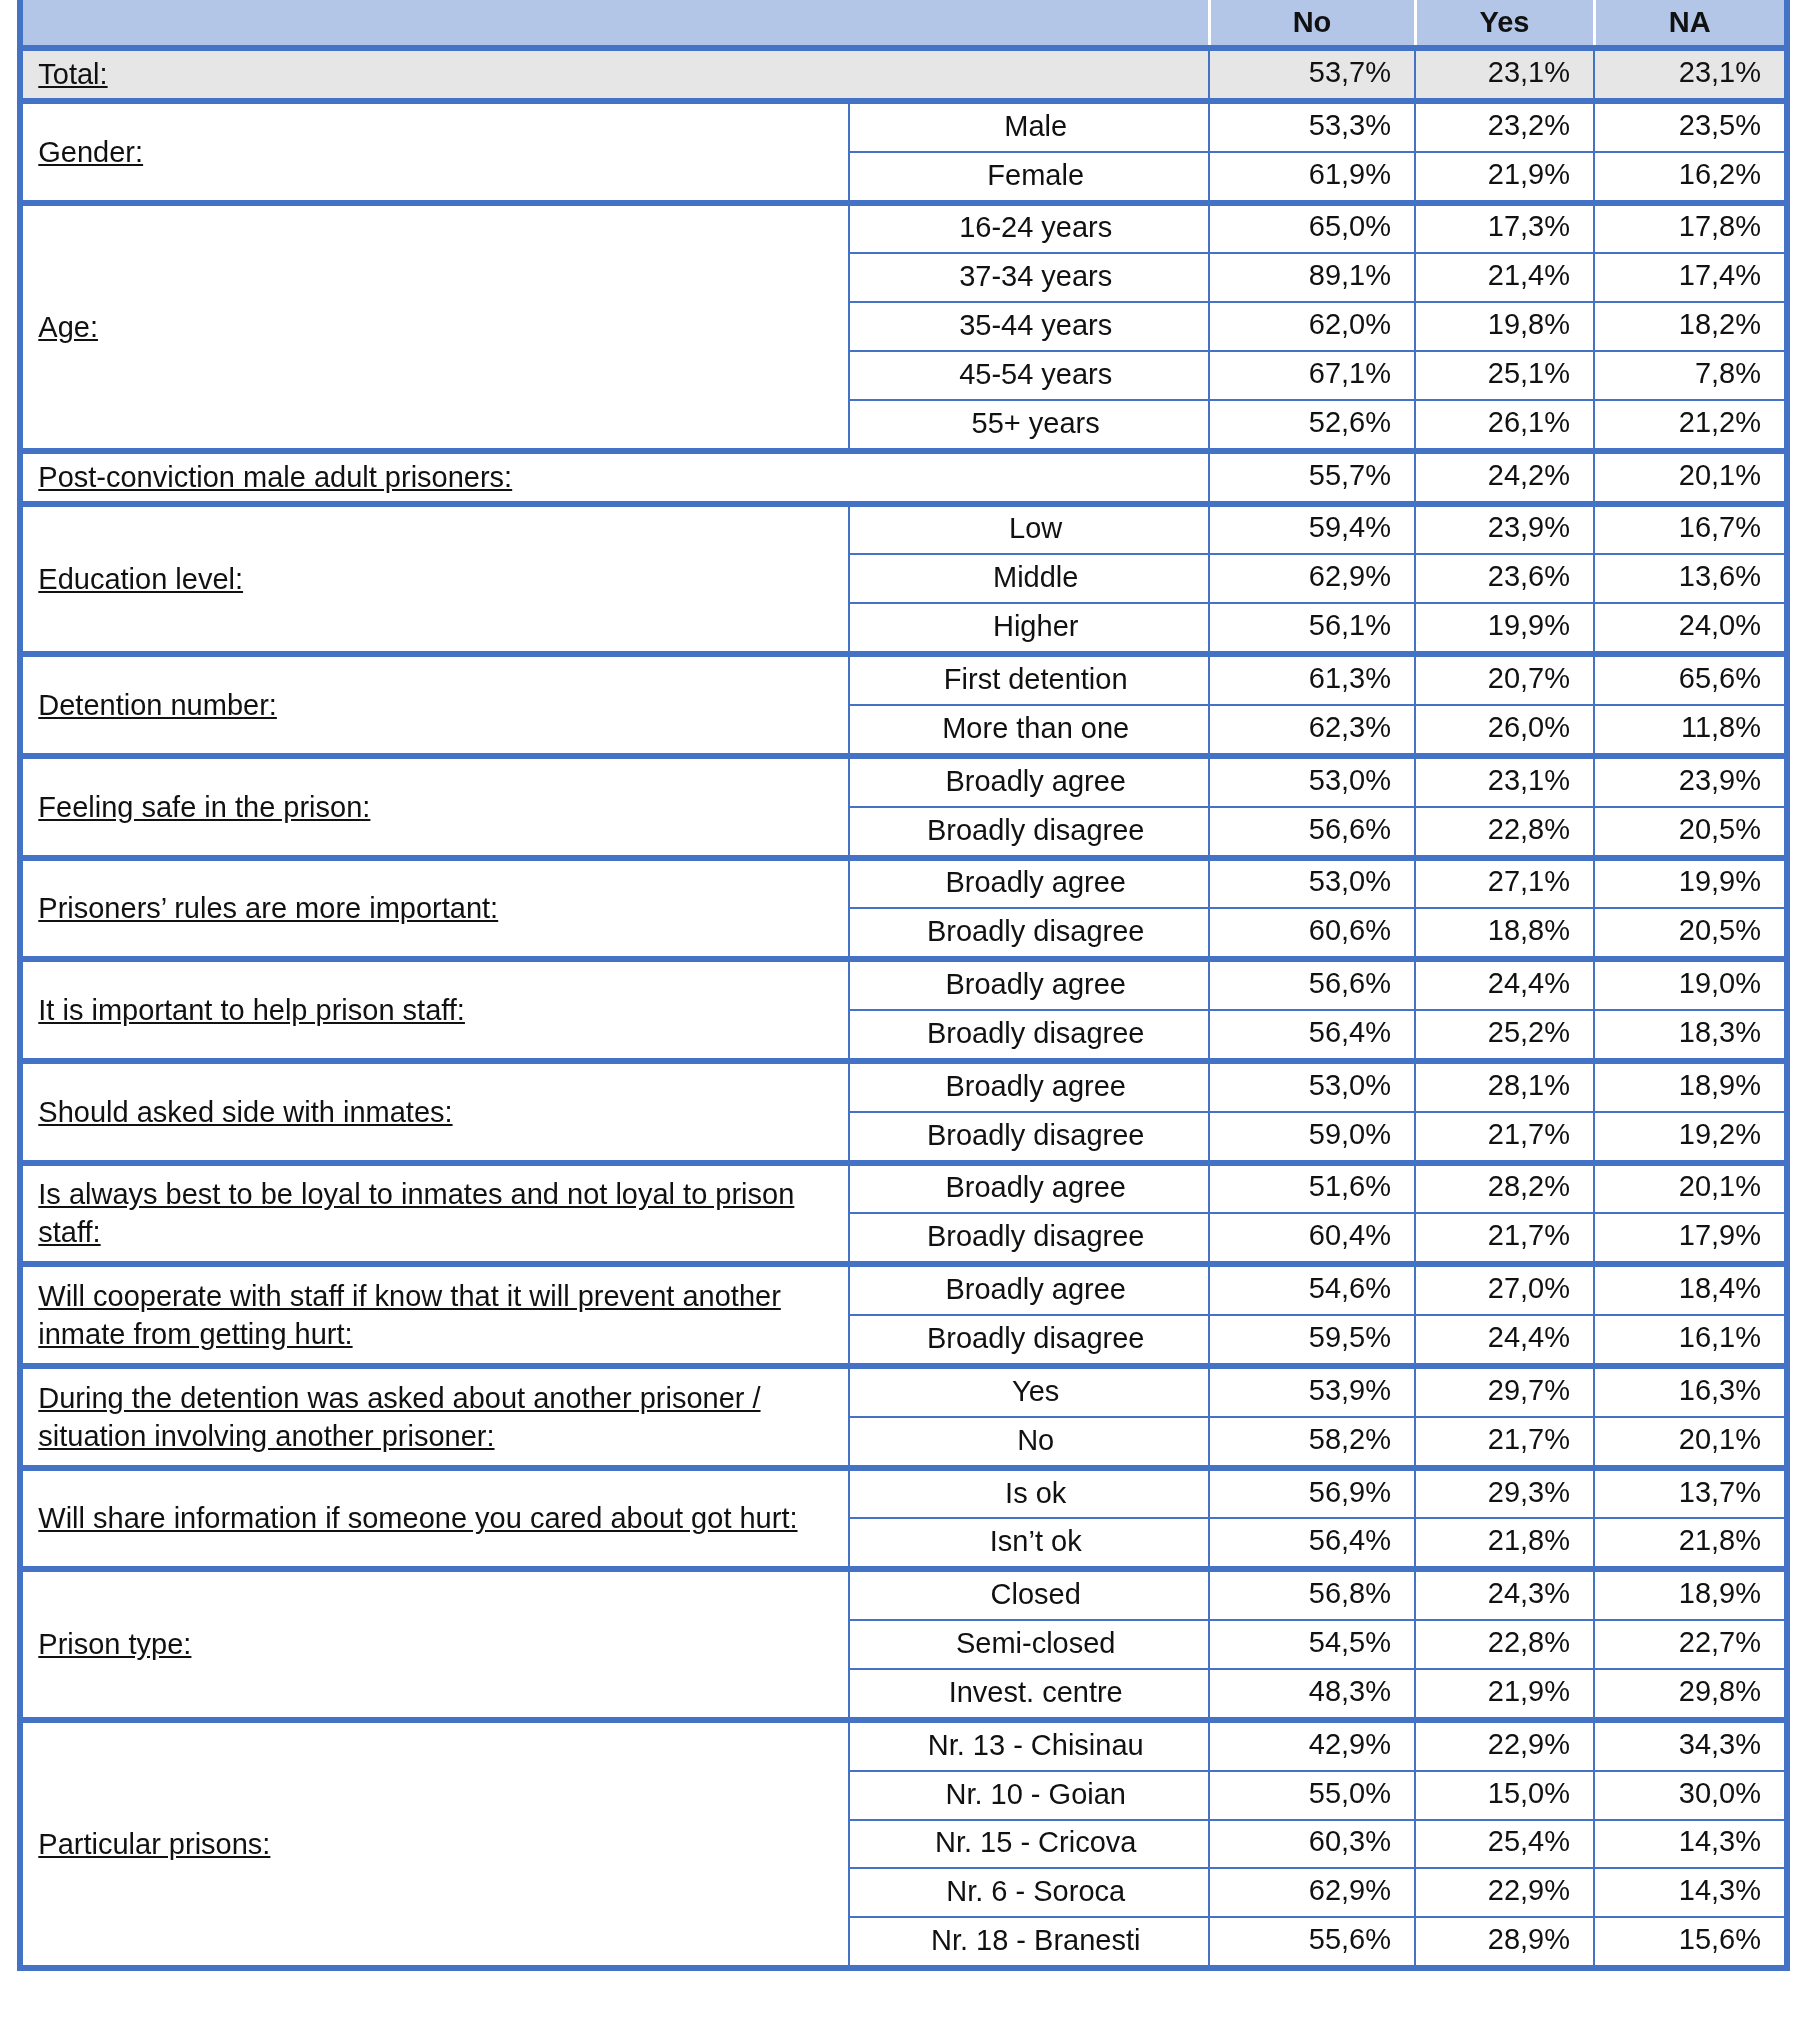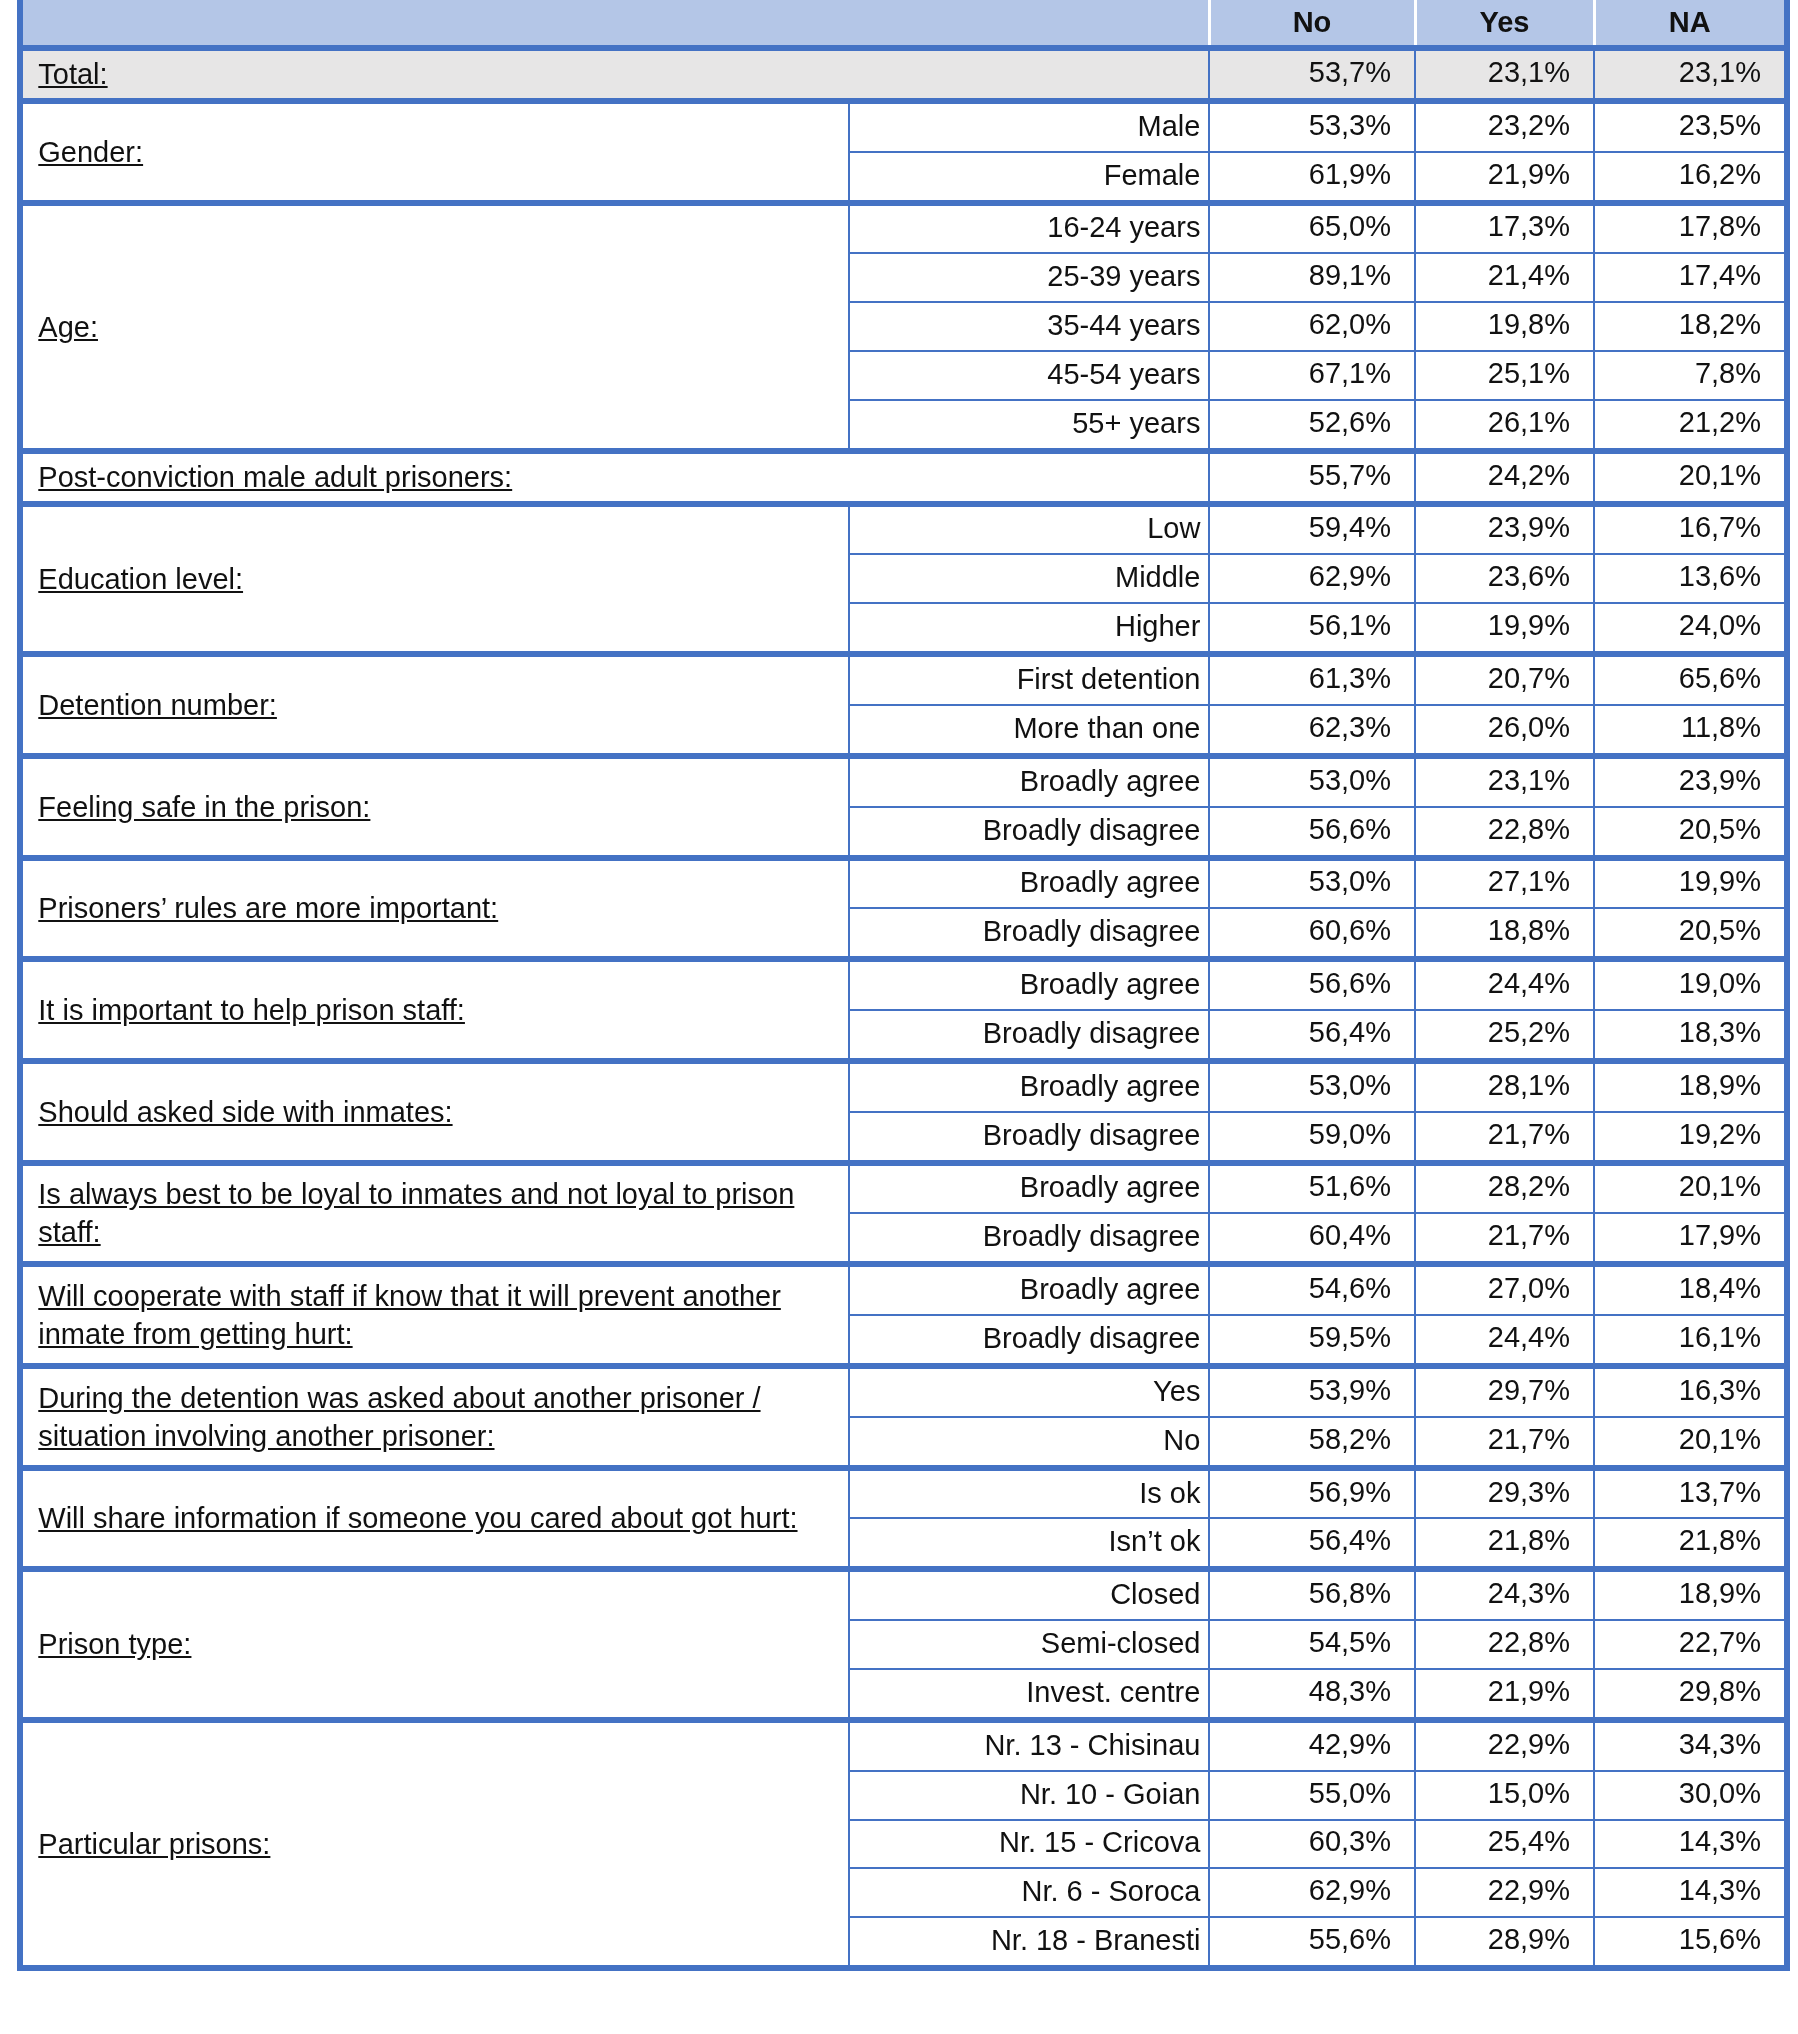--- a/index.html
+++ b/index.html
@@ -45,21 +45,21 @@
   
   tr.group-start td{border-top:6.7px solid var(--blue-border);}
   
   td.cat{
     text-align:left;vertical-align:middle;
     padding:1.9px 9.6px 1.9px 15.3px;
     text-decoration:underline;
   }
   
   td.sub{
-    text-align:right;vertical-align:top;
+    text-align:center;vertical-align:top;
     padding:2.9px 7.6px 1.9px 21px;
   }
   
   td.val{
     text-align:right;vertical-align:bottom;
     padding:1.9px 23px 6.7px 3.8px;
   }
 </style>
 </head>
 <body>
@@ -101,21 +101,21 @@
           <td class="val">16,2%</td>
         </tr>
         <tr class="group-start">
           <td class="cat" rowspan="5">Age:</td>
           <td class="sub">16-24 years</td>
           <td class="val">65,0%</td>
           <td class="val">17,3%</td>
           <td class="val">17,8%</td>
         </tr>
         <tr>
-          <td class="sub">25-39 years</td>
+          <td class="sub">37-34 years</td>
           <td class="val">89,1%</td>
           <td class="val">21,4%</td>
           <td class="val">17,4%</td>
         </tr>
         <tr>
           <td class="sub">35-44 years</td>
           <td class="val">62,0%</td>
           <td class="val">19,8%</td>
           <td class="val">18,2%</td>
         </tr>

